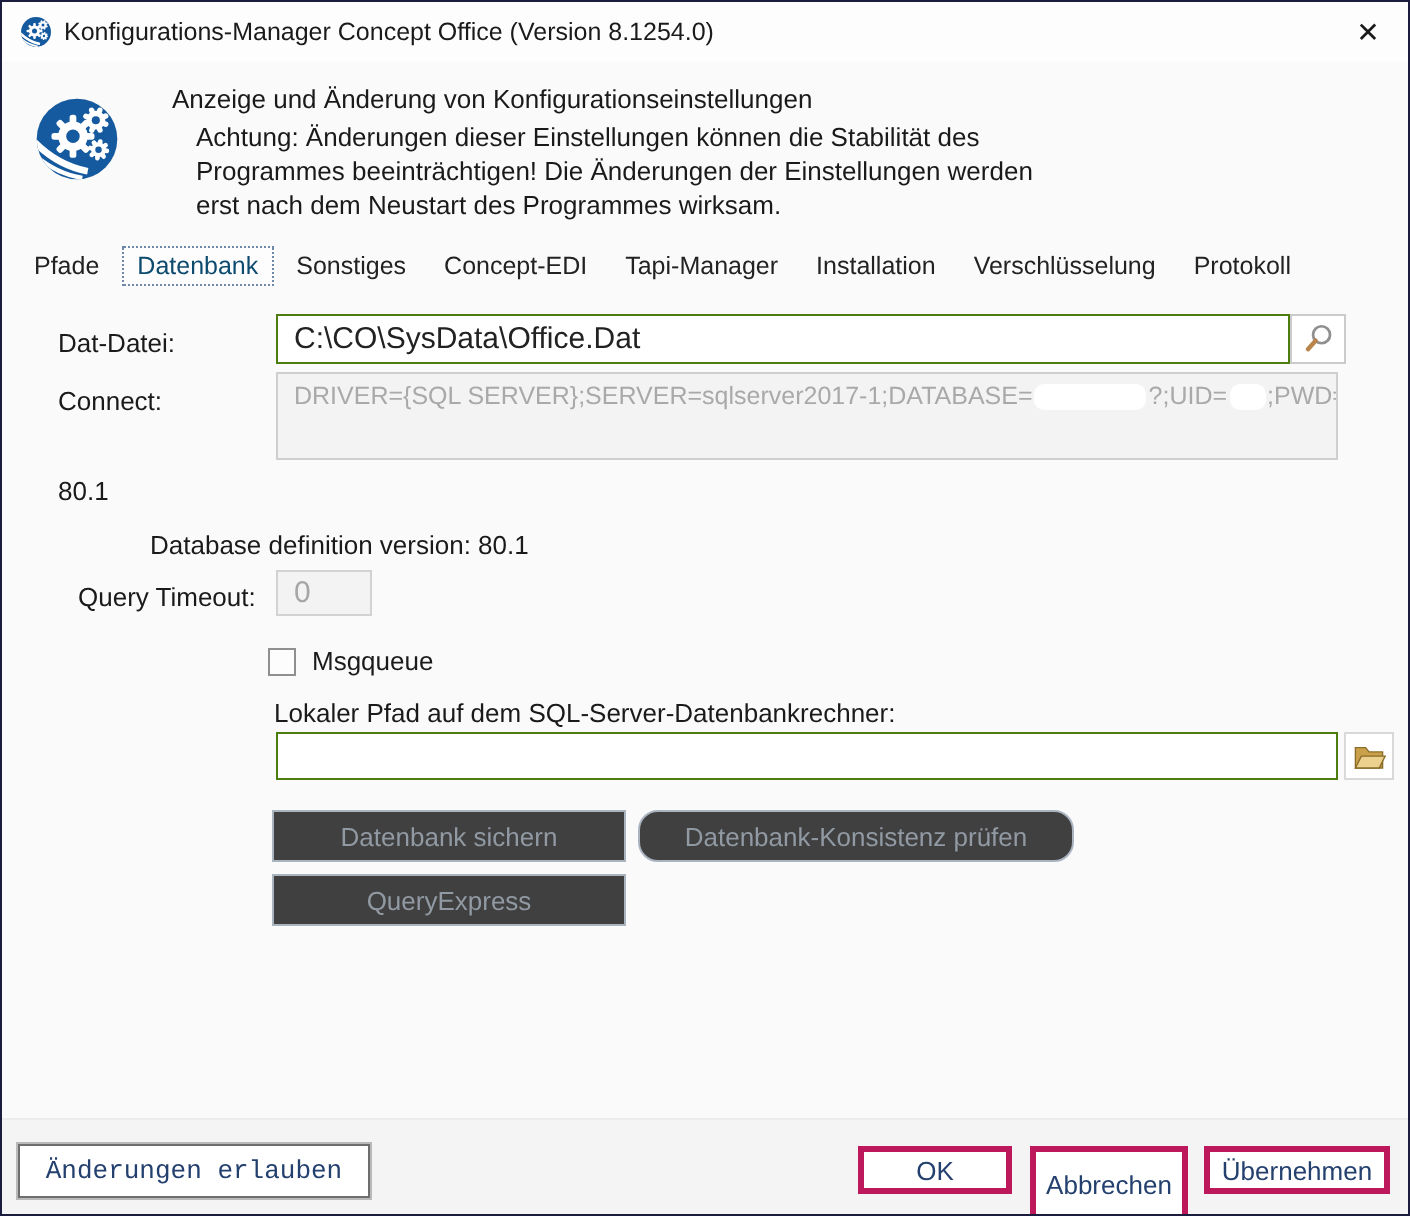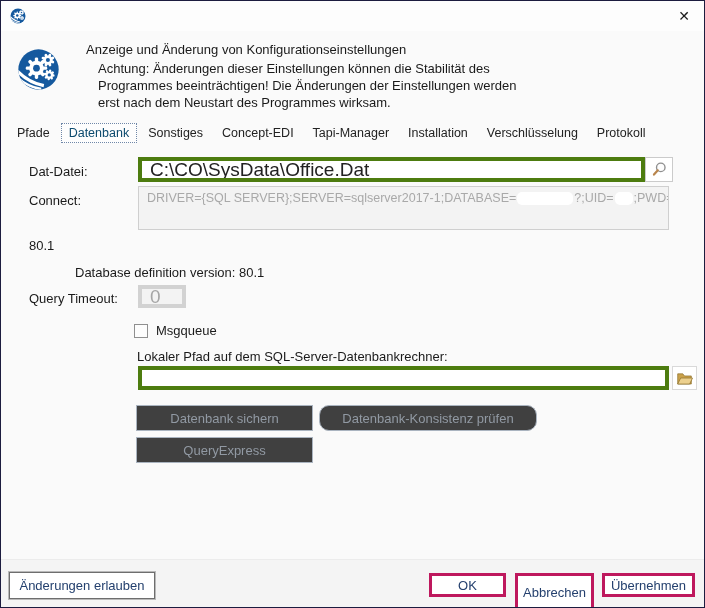--- a/index.html
+++ b/index.html
@@ -19,41 +19,41 @@
   
   .logo { position:absolute; left:16px; top:47px; width:43px; height:43px; }
   .heading { position:absolute; left:85px; top:41px; font-size:13px; color:#1a1a1a; }
   .warning { position:absolute; left:97px; top:59px; font-size:13px; color:#1a1a1a; line-height:17px; }
   
   .tabbar { position:absolute; left:8px; top:121px; right:8px; height:22px; display:flex; align-items:center; }
   .tab { padding:2px 7px; margin-right:3px; font-size:12.5px; color:#222; border:1px dotted transparent; cursor:pointer; white-space:nowrap; }
   .tab.selected { color:#0c4a6e; border:1px dotted #6f87a8; background:#fdfdfd; }
   
   .lbl { position:absolute; left:28px; font-size:13px; color:#1a1a1a; white-space:nowrap; }
-  .txt { position:absolute; border:4px solid #4d7c0f; background:#fff; font-family:"Liberation Sans", sans-serif;
-         font-size:19px; color:#222; padding:0 8px; }
+  .txt { position:absolute; border:1px solid #4d7c0f; background:#fff; font-family:"Liberation Sans", sans-serif;
+         font-size:15px; color:#222; padding:0 8px; }
   .txt:disabled, .txt.disabled { background:#f3f3f3; color:#a6a6a6; border-color:#d2d2d2; }
   .iconbtn { position:absolute; background:#fff; border:1px solid #cbcbcb; cursor:pointer;
              display:flex; align-items:center; justify-content:center; padding:0; }
   .connect-box { position:absolute; left:137px; top:185px; width:531px; height:44px; background:#f3f3f3;
                  border:1px solid #cfcfcf; color:#a9a9a9; font-size:12.5px; padding:4px 8px; overflow:hidden; white-space:nowrap; }
   .redact { display:inline-block; background:#fff; border-radius:5px; height:13px; vertical-align:middle; margin:0 1px; }
   .checkbox { position:absolute; left:133px; top:323px; width:14px; height:14px; background:#fdfdfd;
               border:1px solid #8f8f8f; cursor:pointer; }
   .cb-label { position:absolute; left:155px; top:322px; font-size:13px; }
   
   .gbtn { position:absolute; background:#404040; border:1px solid #aab4c0; color:#9199a3;
           font-family:"Liberation Sans", sans-serif; font-size:13px; }
   
   .footer { position:absolute; left:0; right:0; top:558px; bottom:0; background:#f4f4f4; border-top:1px solid #ececec; }
   .dlgbtn { position:absolute; background:#fff; border:3px solid #be185d; color:#24406e;
             font-family:"Liberation Sans", sans-serif; font-size:13px; cursor:pointer; }
-  .allow-btn { position:absolute; left:8px; top:571px; width:146px; height:27px; background:#fff;
+  .allow-btn { position:absolute; left:8px; top:571px; width:176px; height:27px; background:#fff;
                border:1px solid #6e6e6e; box-shadow:0 0 0 1px #b9b9b9; color:#24406e;
-               font-family:Liberation Sans, sans-serif; font-size:13px; cursor:pointer; }
+               font-family:Liberation Mono, monospace; font-size:13px; cursor:pointer; }
 </style>
 </head>
 <body>
 
 <div class="window">
 
   <div class="titlebar">
     <svg class="app-icon" viewBox="0 0 64 64">
       <circle cx="32" cy="32" r="30" fill="#15599e"></circle>
       <g fill="#fff">
@@ -83,20 +83,21 @@
         </g>
       </g>
       <g clip-path="url(#c1)">
         <clipPath id="c1">
             <circle cx="32" cy="32" r="30"></circle>
           </clipPath>
         <path d="M0 34 Q18 52 40 56" stroke="#fff" stroke-width="5" fill="none"></path>
         <path d="M-2 42 Q16 58 36 61" stroke="#fff" stroke-width="3.4" fill="none"></path>
       </g>
     </svg>
+    <span class="title">Konfigurations-Manager Concept Office (Version 8.1254.0)</span>
     <button class="close-btn">✕</button>
   </div>
 
   <svg class="logo" viewBox="0 0 64 64">
     <circle cx="32" cy="32" r="30" fill="#15599e"></circle>
     <g fill="#fff">
       <g>
         <rect x="13" y="27.5" width="32" height="5" rx="2" transform="rotate(0 29 30)"></rect>
         <rect x="13" y="27.5" width="32" height="5" rx="2" transform="rotate(45 29 30)"></rect>
         <rect x="13" y="27.5" width="32" height="5" rx="2" transform="rotate(90 29 30)"></rect>
@@ -155,21 +156,21 @@
       <line x1="8" y1="11" x2="3.5" y2="16" stroke="#b9854c" stroke-width="2.6" stroke-linecap="round"></line>
     </svg>
   </button>
 
   <div class="lbl" style="top:192px;">Connect:</div>
   <div class="connect-box disabled"><span>DRIVER={SQL SERVER};SERVER=sqlserver2017-1;DATABASE=</span><span class="redact" style="width:56px;"></span><span>?;UID=</span><span class="redact" style="width:18px;"></span><span>;PWD=</span></div>
 
   <div class="lbl" style="top:237px;">80.1</div>
   <div class="lbl" style="top:264px;margin-left:46px;">Database definition version: 80.1</div>
 
-  <div class="lbl" style="top:290px;">Query Timeout:</div>
+  <div class="lbl" style="top:290px;margin-left:10px;">Query Timeout:</div>
   <input class="txt" style="left: 137px; top: 284px; width: 48px; height: 23px;" disabled="" value="0">
 
   <div class="checkbox"></div>
   <div class="cb-label">Msgqueue</div>
 
   <div class="lbl" style="left:136px; top:348px;">Lokaler Pfad auf dem SQL-Server-Datenbankrechner:</div>
   <input class="txt" style="left: 137px; top: 365px; width: 531px; height: 24px;" value="">
   <button class="iconbtn" style="left:671px; top:365px; width:25px; height:24px; border-color:#d9d9d9;">
     <svg width="17" height="15" viewBox="0 0 20 17">
       <path d="M2 3 L8 3 L10 5.5 L18 5.5 L18 15 L2 15 Z" fill="#caa14a" stroke="#8a6d28" stroke-width="0.8"></path>

